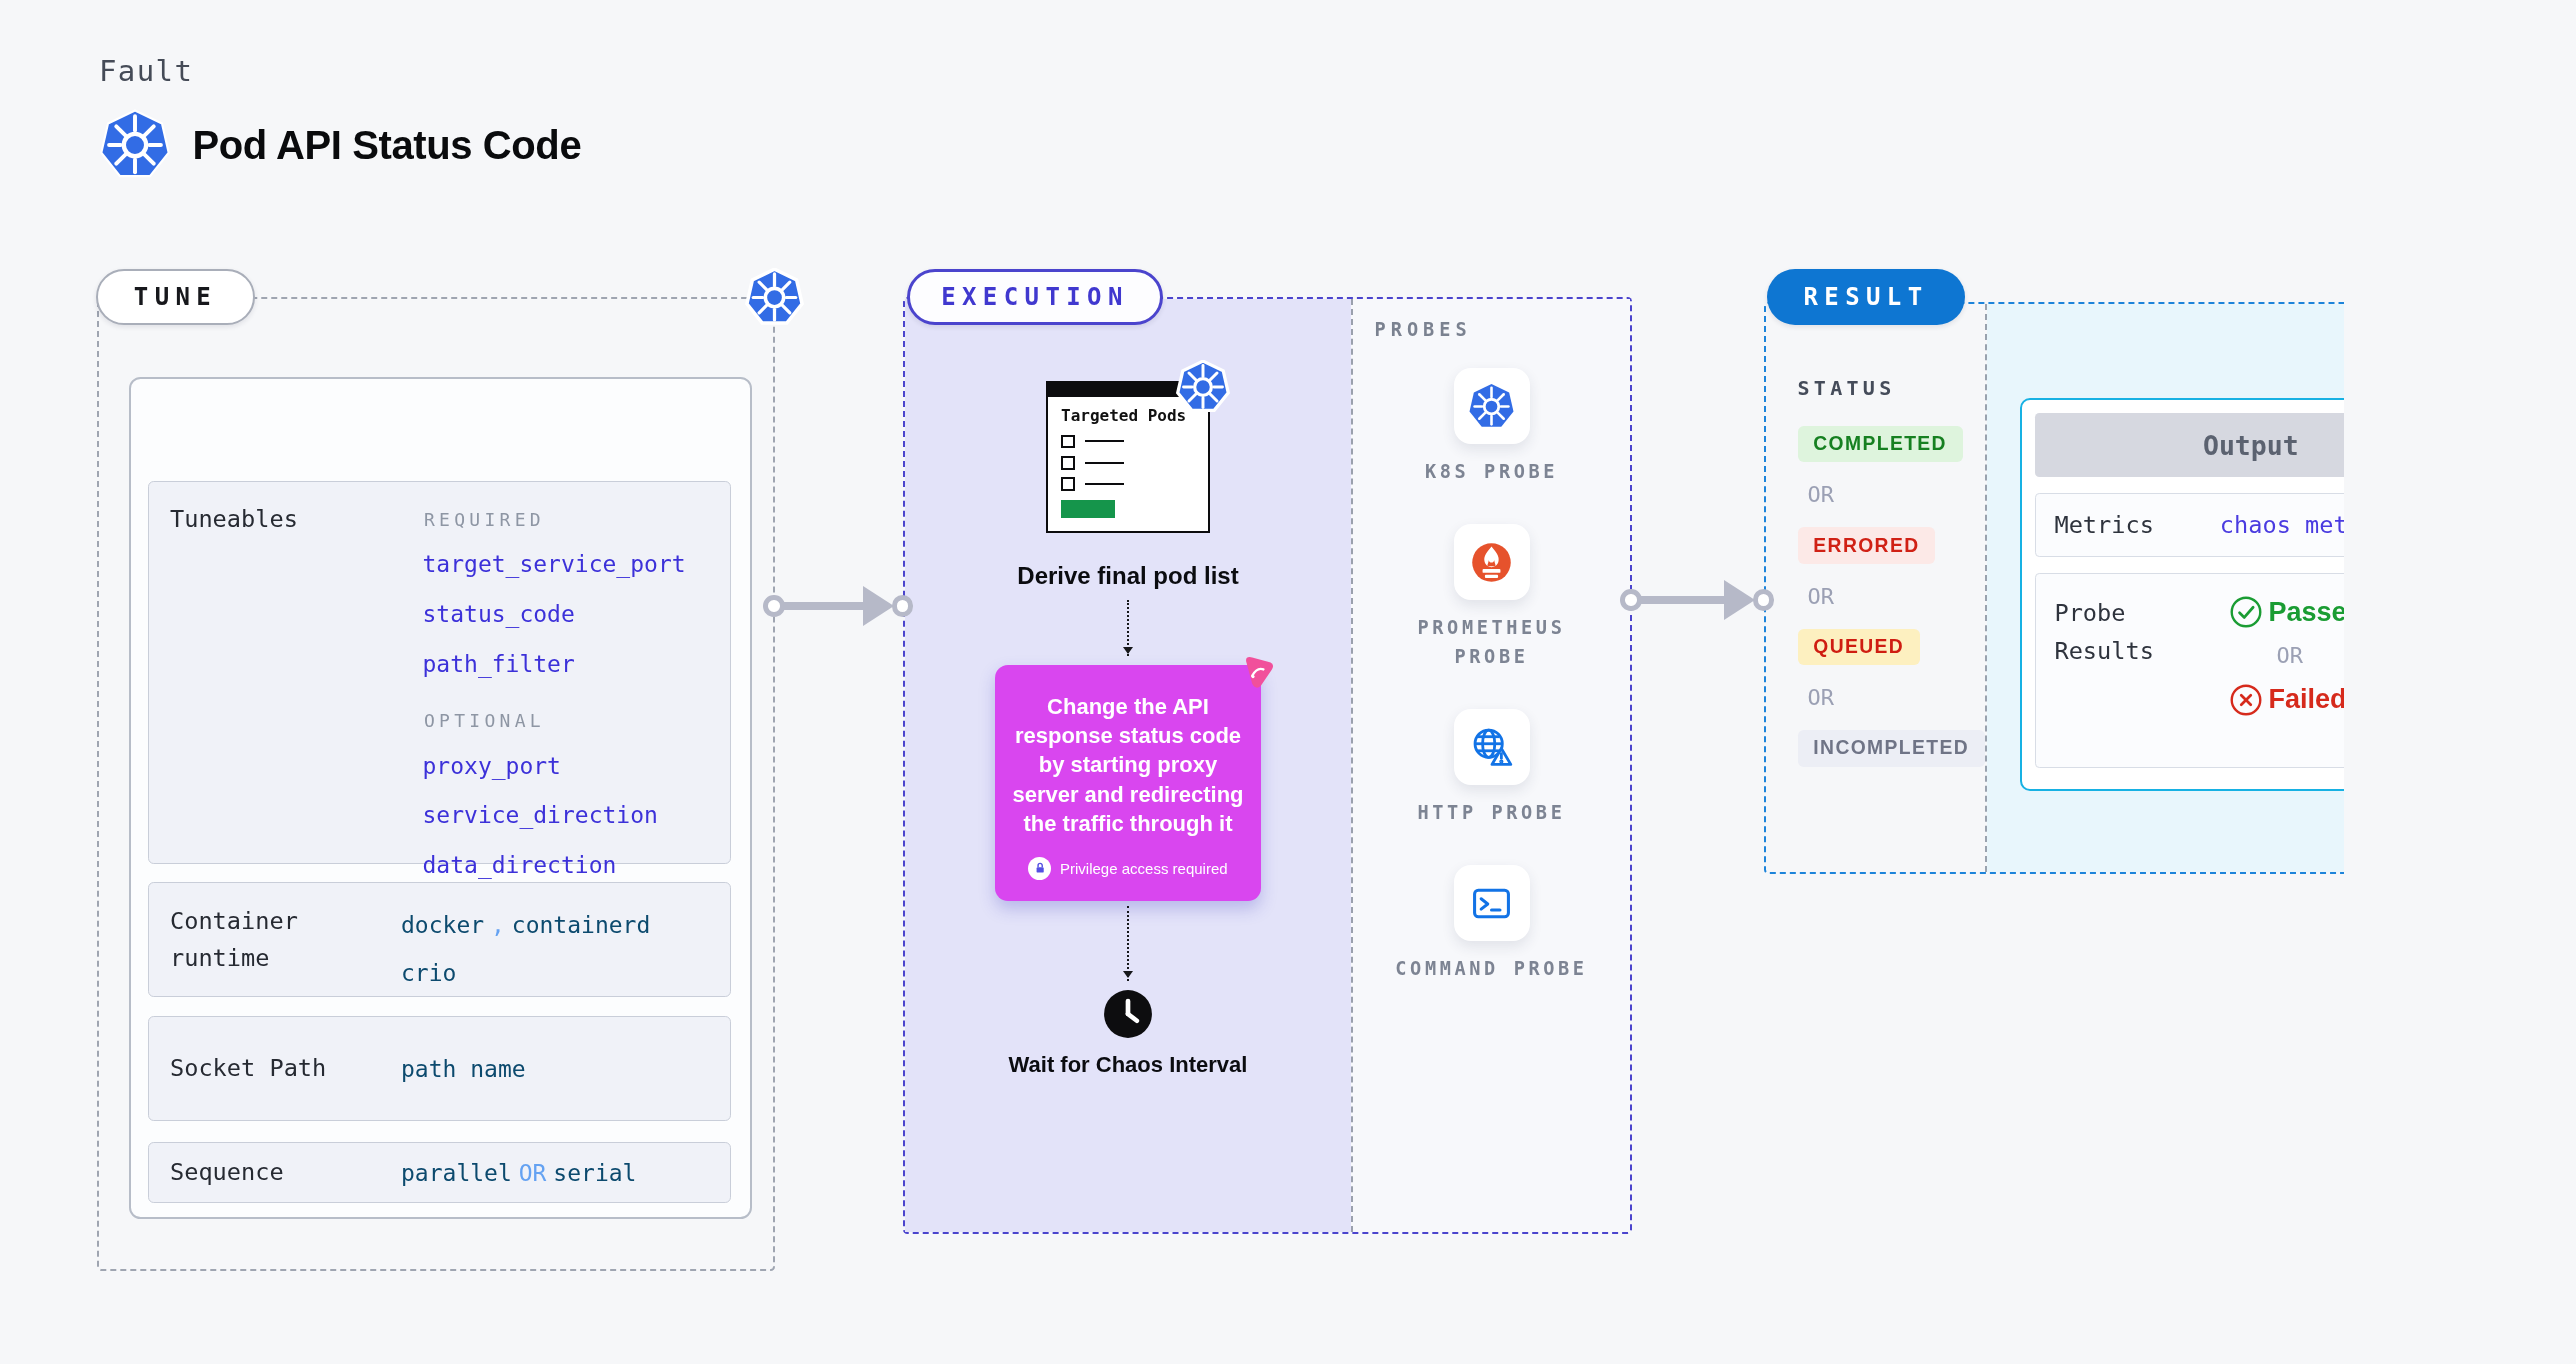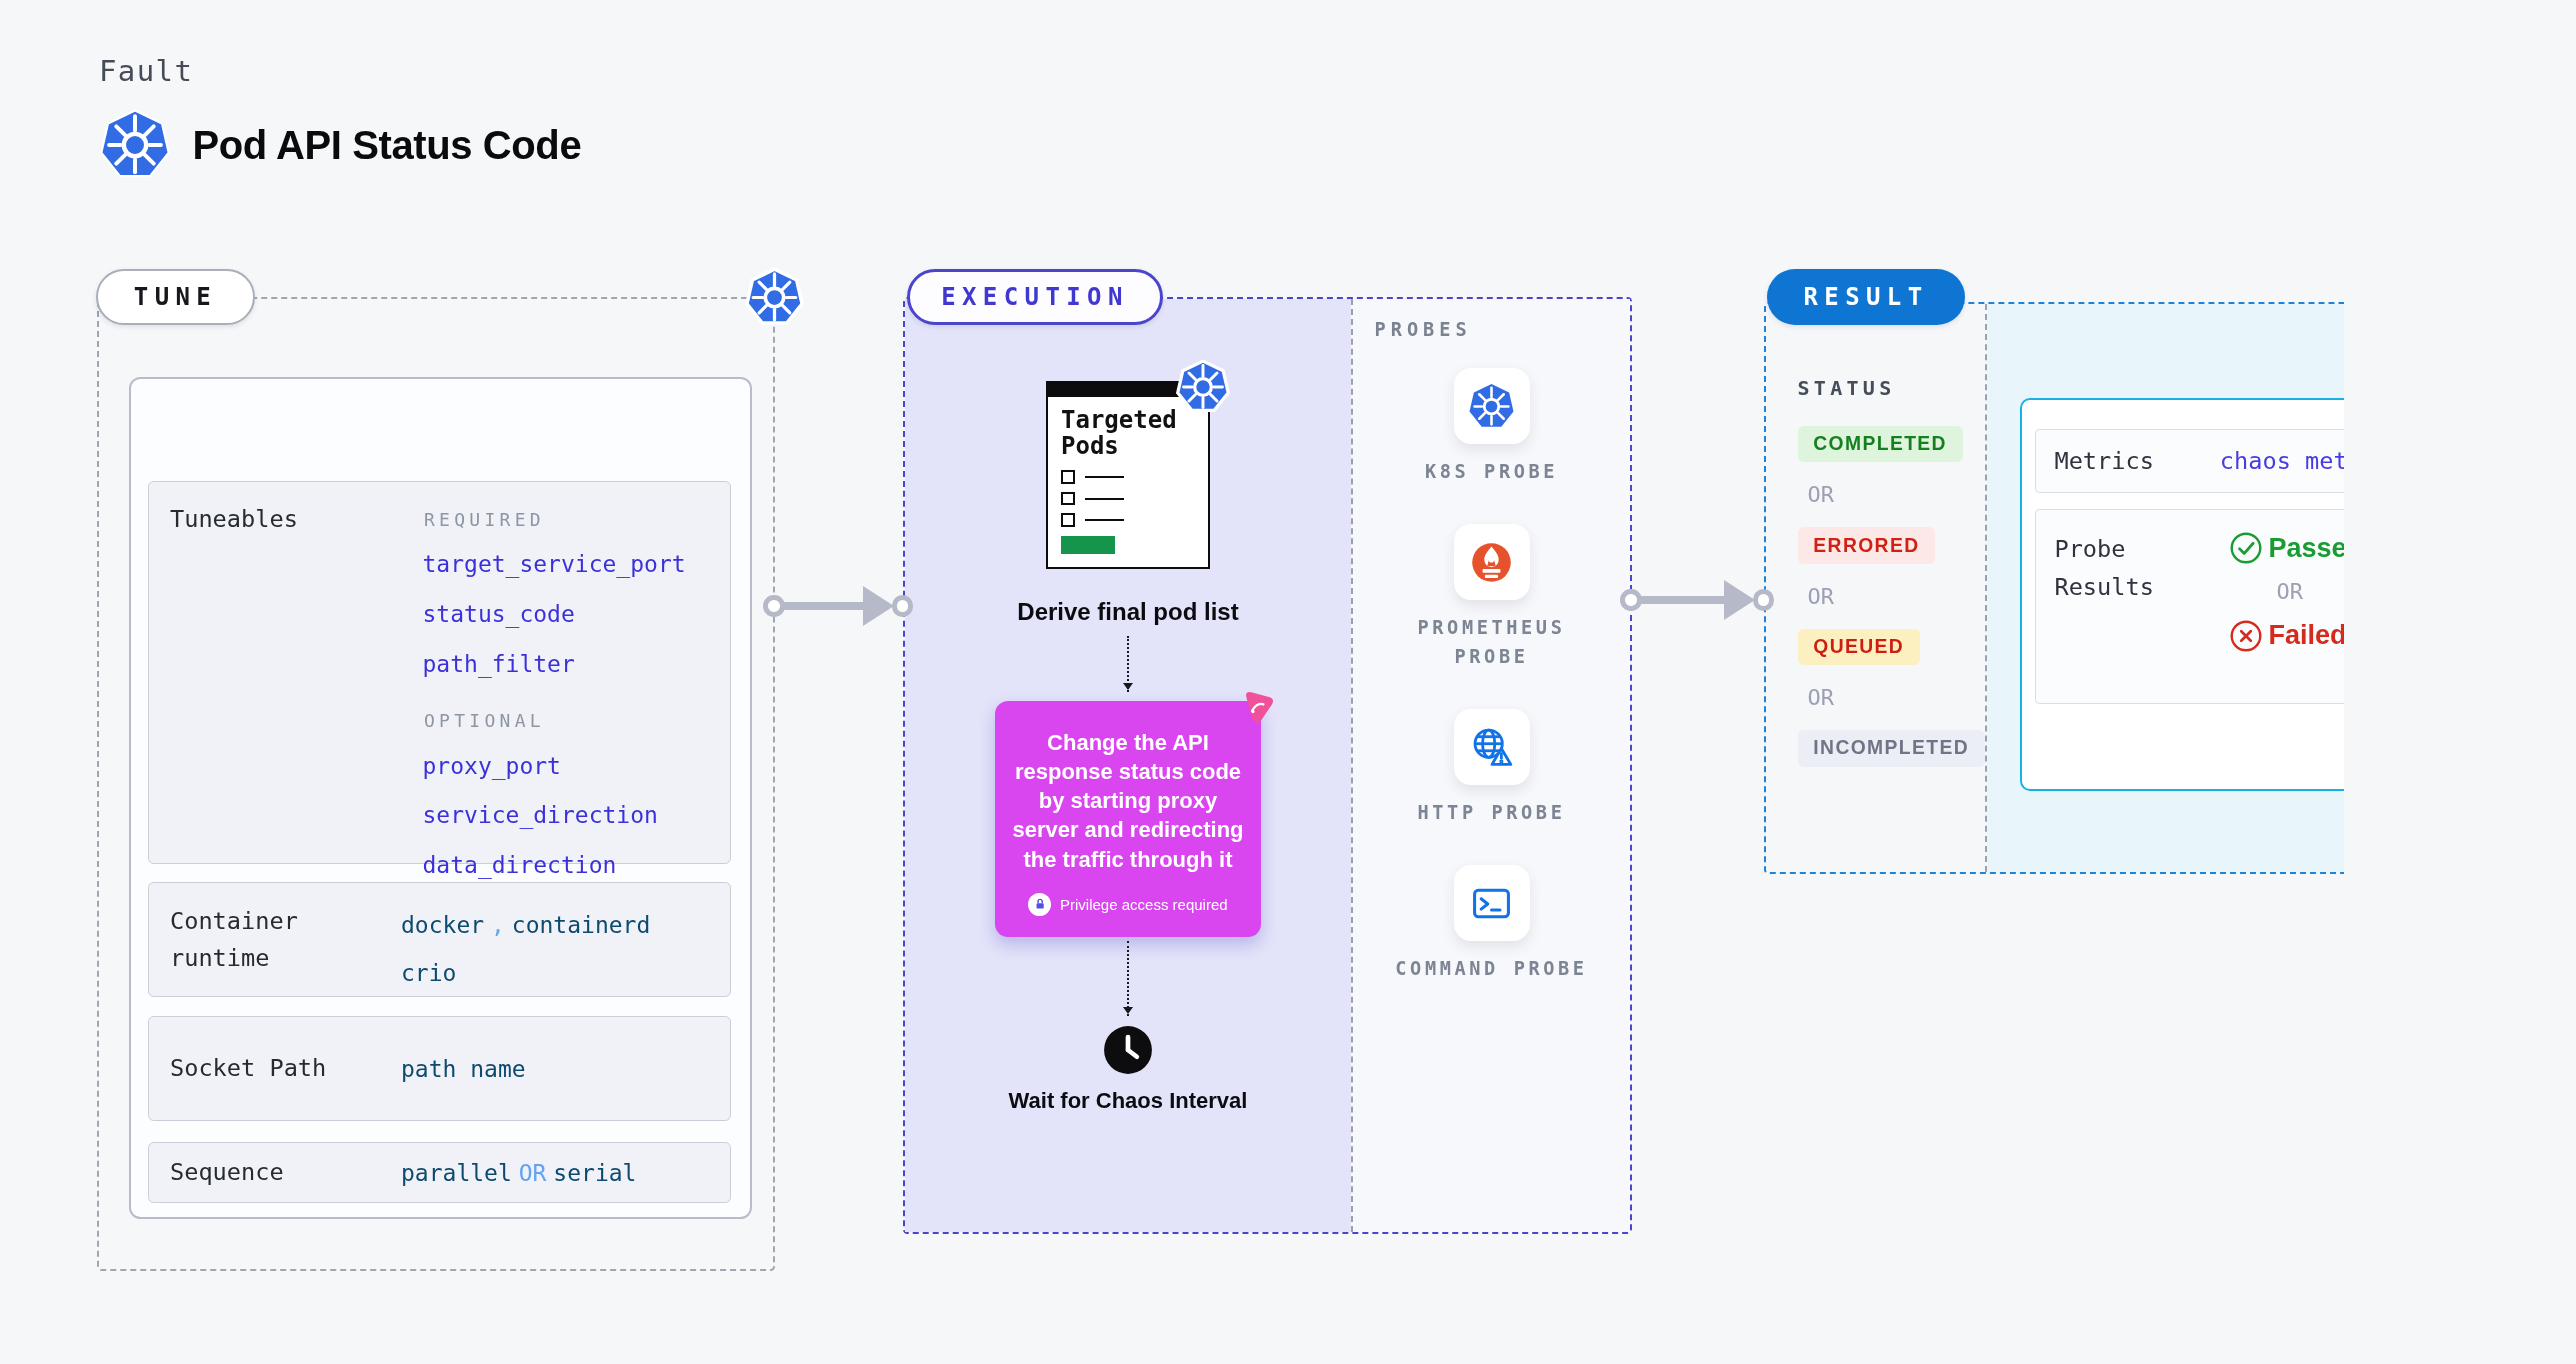--- a/index.html
+++ b/index.html
@@ -62,21 +62,21 @@
   .probe-card{width:76px;height:76px;background:#ffffff;border-radius:17px;box-shadow:0 5.7px 13px rgba(40,46,80,.10);
               display:flex;align-items:center;justify-content:center;}
   .probe-card svg{width:47px;height:47px;}
   .probe-label{width:215px;text-align:center;font-size:18.6px;letter-spacing:3.6px;color:#7d8493;font-weight:bold;line-height:1.55;margin-top:14.3px;}
   .probe-item{display:flex;flex-direction:column;align-items:center;}
   .pi-1{margin-top:69px;} .pi-n{margin-top:37px;}
 
   .podcard{margin-top:82px;width:164px;background:#ffffff;border:2.9px solid #0c0c0e;position:relative;}
   .podtop{height:14.3px;background:#0c0c0e;margin:-0.7px -0.7px 0 -0.7px;}
   .podbody{padding:10px 13px 13px 13px;}
-  .podtitle{font-size:24px;font-weight:bold;line-height:1.12;color:#111;margin-bottom:10px;}
+  .podtitle{font-size:16px;font-weight:bold;line-height:1.12;color:#111;margin-bottom:10px;}
   .podrow{display:flex;align-items:center;gap:10px;margin-bottom:7.9px;}
   .podbox{width:13.6px;height:13.6px;border:2.1px solid #0c0c0e;}
   .podline{width:39px;border-top:2.1px solid #0c0c0e;}
   .podbar{width:54px;height:18.6px;background:#15954b;margin-top:8.6px;}
   .pod-k8s{position:absolute;right:-21.5px;top:-23px;width:54px;height:54px;}
   .derive{margin-top:29px;font-family:var(--sans);font-weight:bold;font-size:24px;color:#0b0c10;}
   .dotted-arrow{width:0;border-left:2.9px dotted #17181b;position:relative;}
   .da-1{height:56px;margin-top:10px;}
   .da-2{height:75px;margin-top:4.3px;}
   .dotted-arrow::after{content:"";position:absolute;bottom:-2.9px;left:-6.4px;border:5.7px solid transparent;border-top:7.9px solid #17181b;}
@@ -360,20 +360,21 @@
       <div class="or">OR</div>
       <div><span class="sbadge sb-errored">ERRORED</span></div>
       <div class="or">OR</div>
       <div><span class="sbadge sb-queued">QUEUED</span></div>
       <div class="or">OR</div>
       <div><span class="sbadge sb-incompleted">INCOMPLETED</span></div>
     </div>
 
     <div class="output-pane">
       <div class="output-card">
+        <div class="output-head">Output</div>
 
         <div class="o-row o-metrics">
           <div class="o-label">Metrics</div>
           <div class="o-metric-val">chaos metrics</div>
         </div>
 
         <div class="o-row o-probes">
           <div class="o-label o-plabel">Probe Results</div>
           <div class="pr-col">
             <div class="pr-line">

